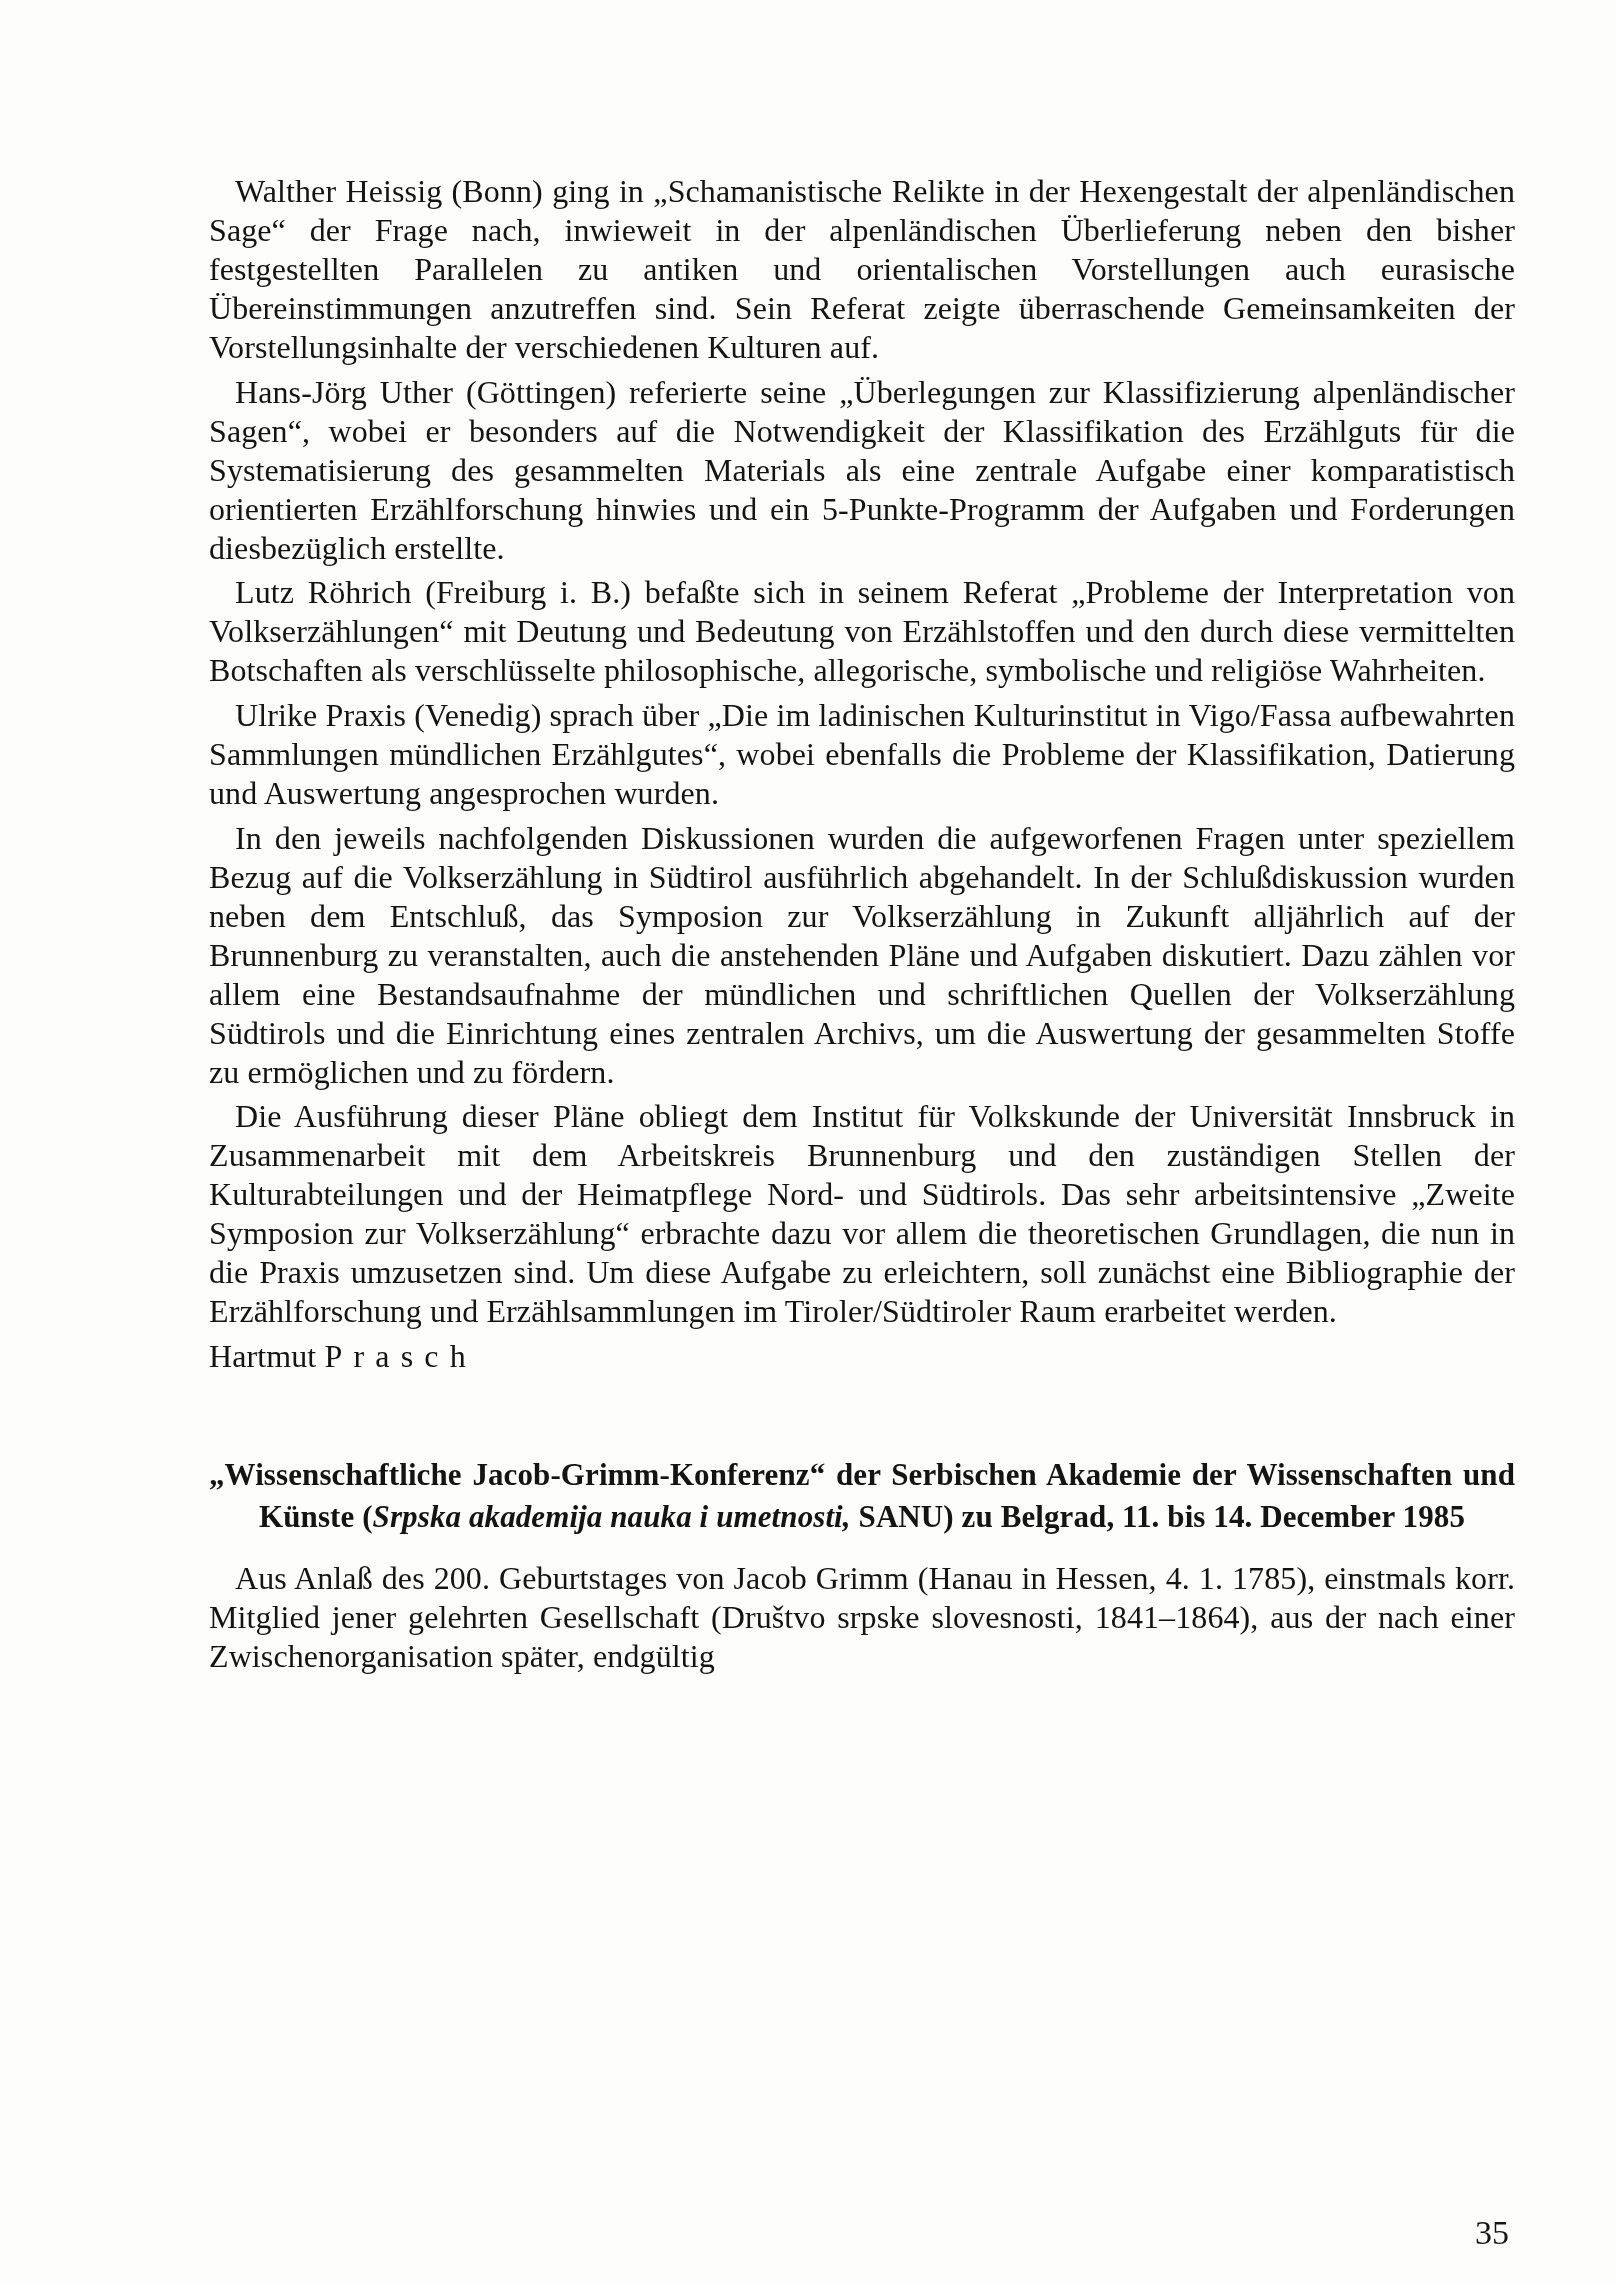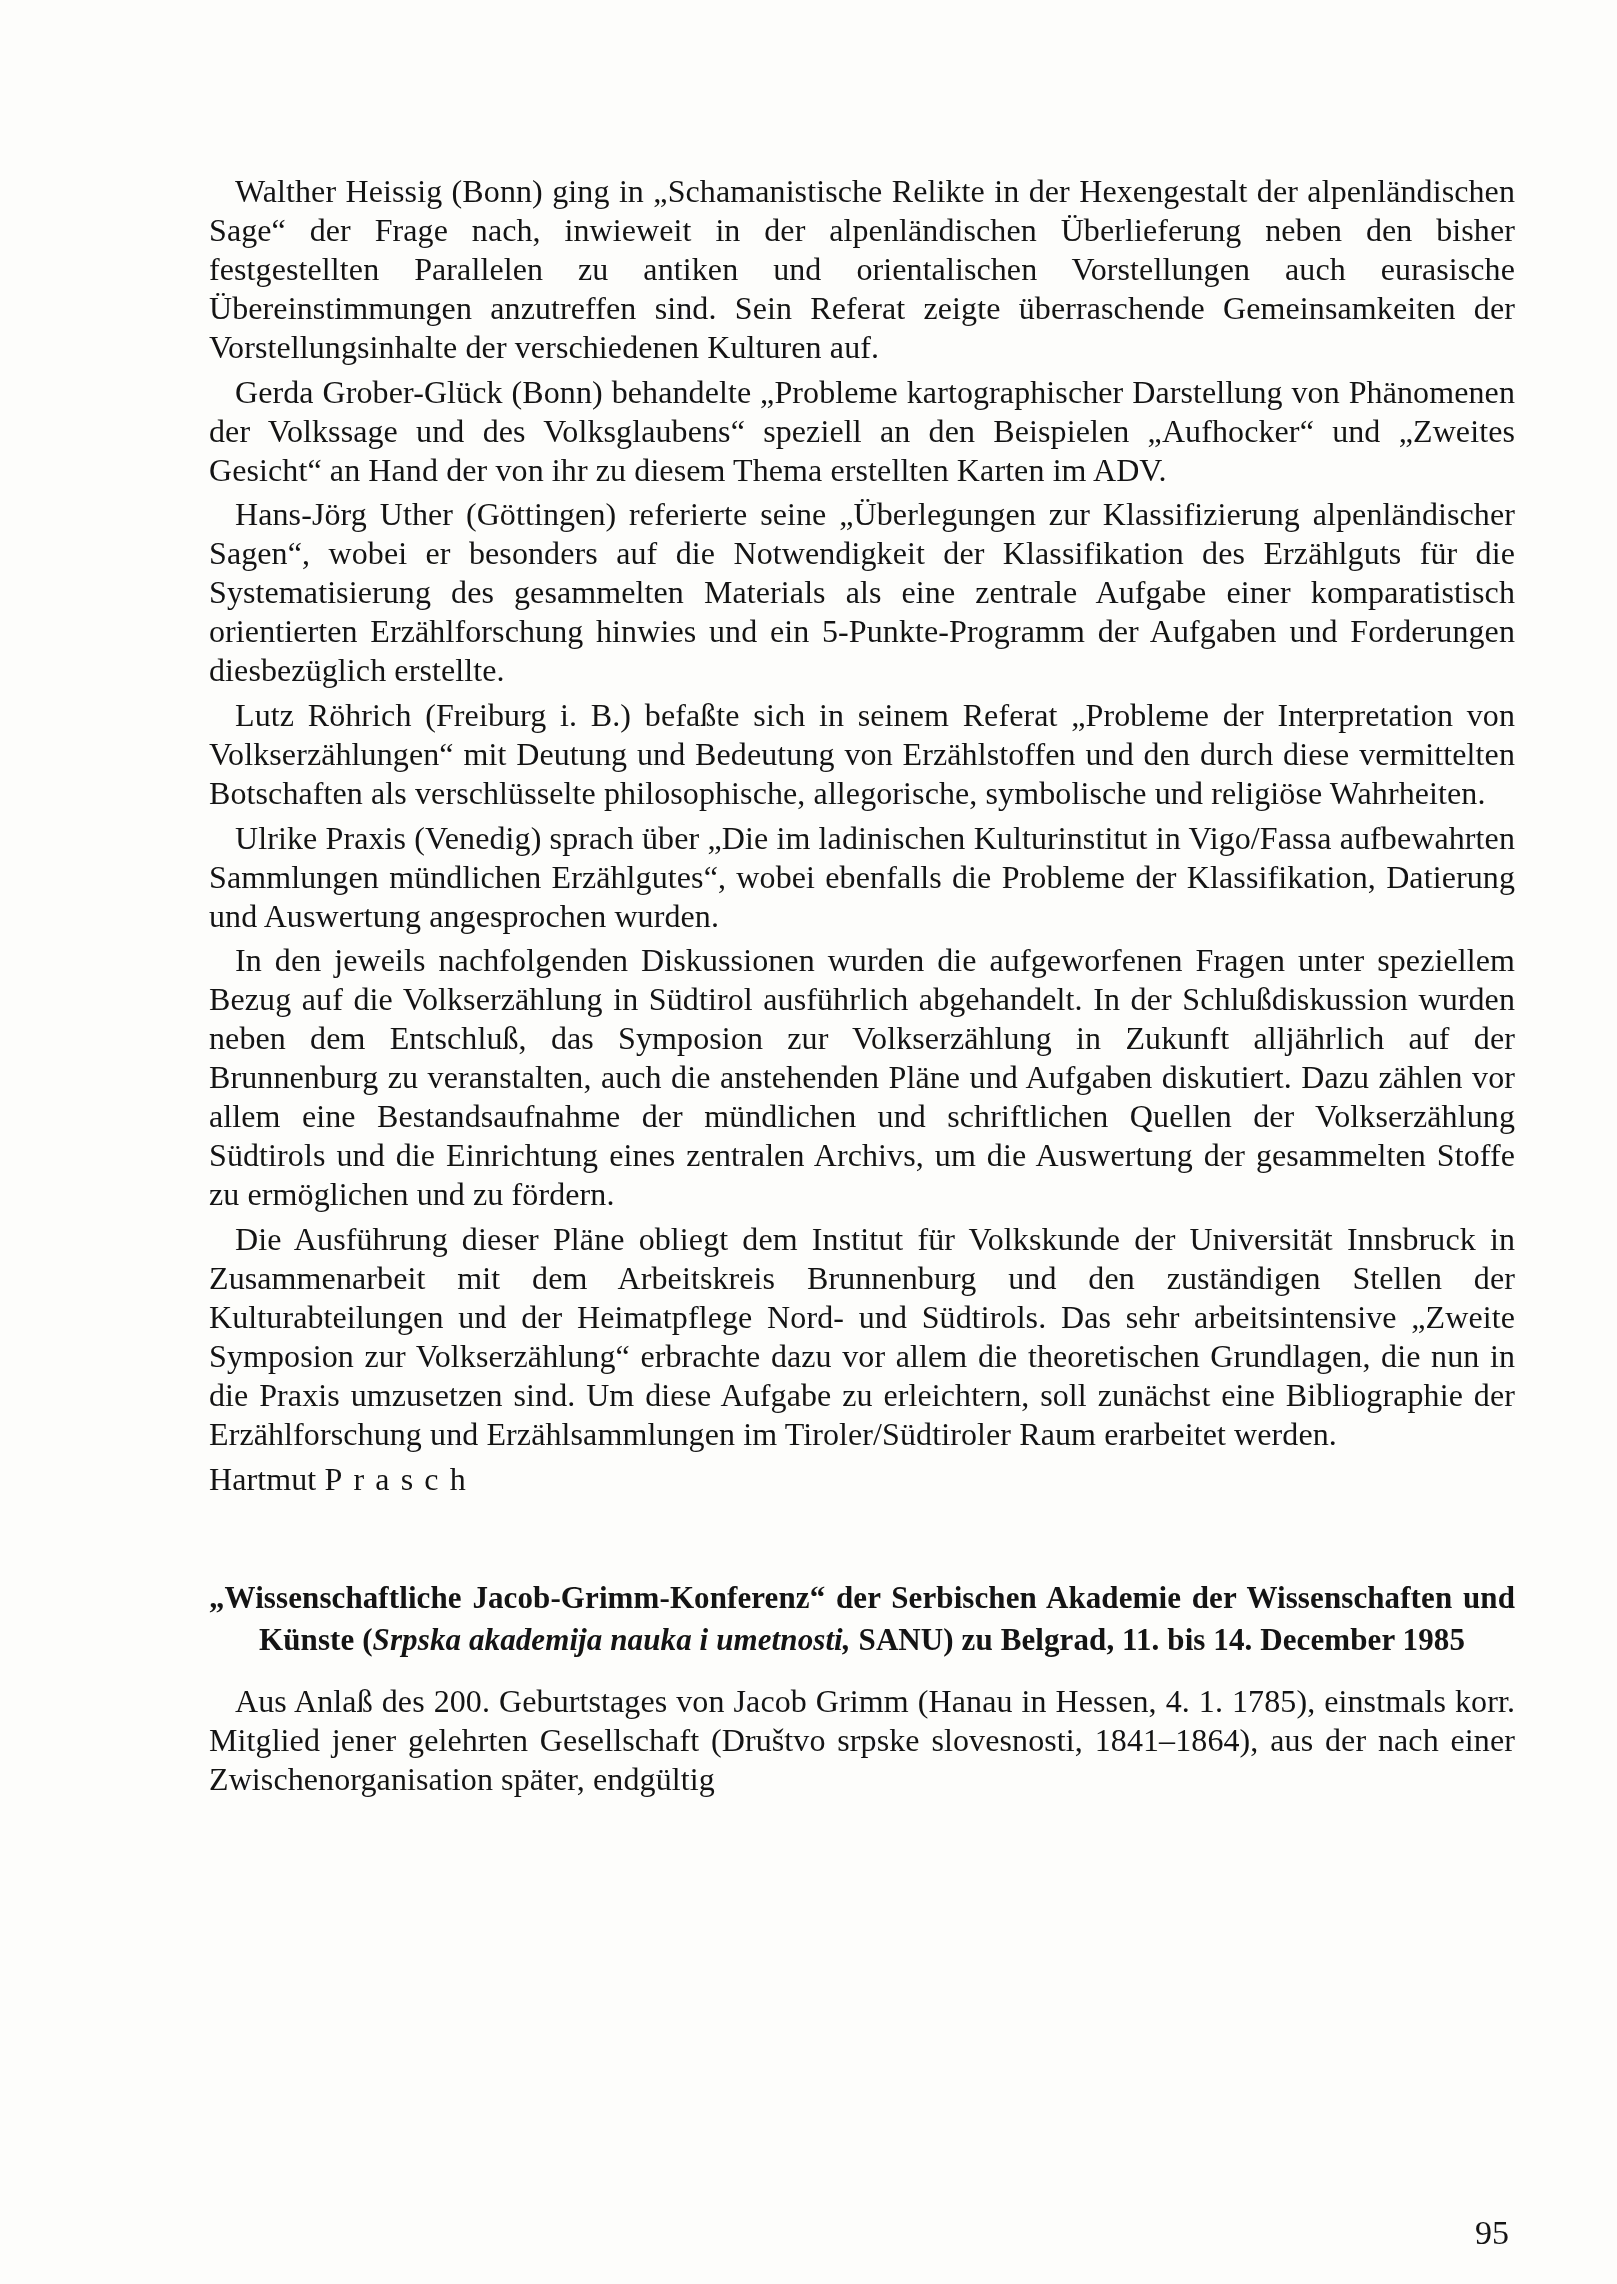--- a/index.html
+++ b/index.html
@@ -92,21 +92,20 @@
 </style>
 </head>
 <body>
 
 <div class="page">
 
   <div class="text-block">
 
     <p class="body-par">Walther Heissig (Bonn) ging in „Schamanistische Relikte in der Hexengestalt der alpenländischen Sage“ der Frage nach, inwieweit in der alpenländischen Überlieferung neben den bisher festgestellten Parallelen zu antiken und orientalischen Vorstellungen auch eurasische Übereinstimmungen anzutreffen sind. Sein Referat zeigte überraschende Gemeinsamkeiten der Vorstellungsinhalte der verschiedenen Kulturen auf.</p>
 
-    <p class="body-par">Gerda Grober-Glück (Bonn) behandelte „Probleme kartographischer Darstellung von Phänomenen der Volkssage und des Volksglaubens“ speziell an den Beispielen „Aufhocker“ und „Zweites Gesicht“ an Hand der von ihr zu diesem Thema erstellten Karten im ADV.</p>
 
     <p class="body-par">Hans-Jörg Uther (Göttingen) referierte seine „Überlegungen zur Klassifizierung alpenländischer Sagen“, wobei er besonders auf die Notwendigkeit der Klassifikation des Erzählguts für die Systematisierung des gesammelten Materials als eine zentrale Aufgabe einer komparatistisch orientierten Erzählforschung hinwies und ein 5-Punkte-Programm der Aufgaben und Forderungen diesbezüglich erstellte.</p>
 
     <p class="body-par">Lutz Röhrich (Freiburg i. B.) befaßte sich in seinem Referat „Probleme der Interpretation von Volkserzählungen“ mit Deutung und Bedeutung von Erzählstoffen und den durch diese vermittelten Botschaften als verschlüsselte philosophische, allegorische, symbolische und religiöse Wahrheiten.</p>
 
     <p class="body-par">Ulrike Praxis (Venedig) sprach über „Die im ladinischen Kulturinstitut in Vigo/Fassa aufbewahrten Sammlungen mündlichen Erzählgutes“, wobei ebenfalls die Probleme der Klassifikation, Datierung und Auswertung angesprochen wurden.</p>
 
     <p class="body-par">In den jeweils nachfolgenden Diskussionen wurden die aufgeworfenen Fragen unter speziellem Bezug auf die Volkserzählung in Südtirol ausführlich abgehandelt. In der Schlußdiskussion wurden neben dem Entschluß, das Symposion zur Volkserzählung in Zukunft alljährlich auf der Brunnenburg zu veranstalten, auch die anstehenden Pläne und Aufgaben diskutiert. Dazu zählen vor allem eine Bestandsaufnahme der mündlichen und schriftlichen Quellen der Volkserzählung Südtirols und die Einrichtung eines zentralen Archivs, um die Auswertung der gesammelten Stoffe zu ermöglichen und zu fördern.</p>
 
     <p class="body-par">Die Ausführung dieser Pläne obliegt dem Institut für Volkskunde der Universität Innsbruck in Zusammenarbeit mit dem Arbeitskreis Brunnenburg und den zuständigen Stellen der Kulturabteilungen und der Heimatpflege Nord- und Südtirols. Das sehr arbeitsintensive „Zweite Symposion zur Volkserzählung“ erbrachte dazu vor allem die theoretischen Grundlagen, die nun in die Praxis umzusetzen sind. Um diese Aufgabe zu erleichtern, soll zunächst eine Bibliographie der Erzählforschung und Erzählsammlungen im Tiroler/Südtiroler Raum erarbeitet werden.</p>
@@ -122,18 +121,18 @@
       </h2>
 
       <p class="intro">
         <span>Aus Anlaß des 200. Geburtstages von Jacob Grimm (Hanau in Hessen, 4. 1. 1785), einstmals korr. Mitglied jener gelehrten Gesellschaft (</span><span class="intro-italic">Društvo srpske slovesnosti,</span><span> 1841–1864), aus der nach einer Zwischenorganisation später, endgültig</span>
       </p>
 
     </div>
 
   </div>
 
-  <div class="page-number">95</div>
+  <div class="page-number">35</div>
 
   <div class="scan-artifact"></div>
 
 </div>
 
 
 </body></html>

